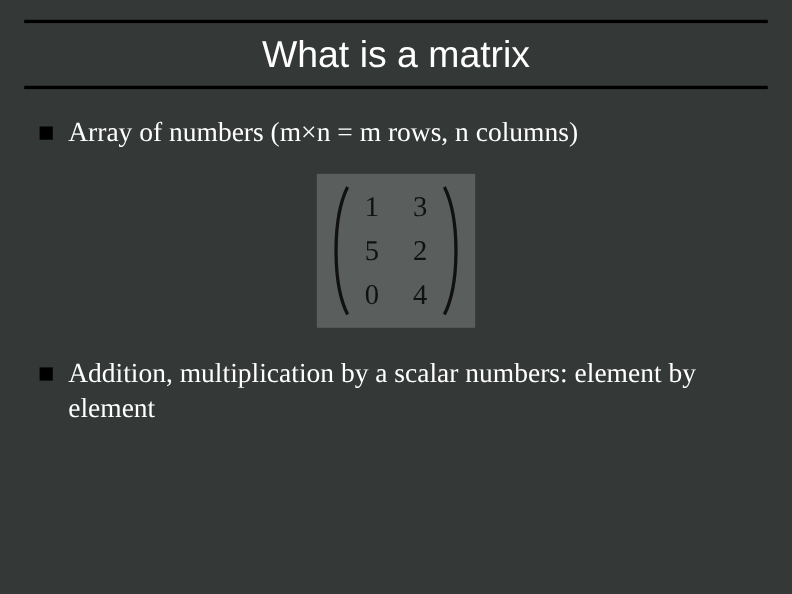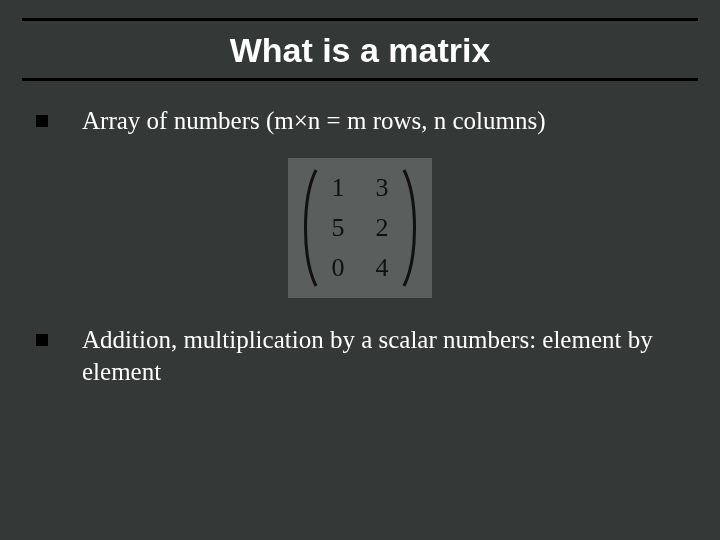--- a/index.html
+++ b/index.html
@@ -16,21 +16,21 @@
     position: relative;
     padding-top: 18px;
   }
   .rule-top {
     border-top: 3px solid #000;
     margin: 0 22px 8px 22px;
   }
   .title-wrap { text-align: center; }
   .title {
     font-family: Arial, Helvetica, sans-serif;
-    font-weight: 700;
+    font-weight: 400;
     font-size: 34px;
     color: #ffffff;
     display: inline-block;
     padding: 2px 0 8px 0;
   }
   .rule-bottom {
     border-top: 3px solid #000;
     margin: 0 22px 0 22px;
   }
   .content {
@@ -46,21 +46,21 @@
     font-family: Georgia, 'Times New Roman', serif;
   }
   .bullet-marker {
     width: 12px;
     flex: 0 0 12px;
     height: 12px;
     background: #000;
     margin-top: 10px;
     margin-right: 14px;
   }
-  .bullet-text { flex: 1; margin-left: 20px; }
+  .bullet-text { flex: 1; }
   .matrix-zone {
     display: flex;
     justify-content: center;
     margin: 10px 0 26px 0;
   }
   .matrix {
     background: #5a5e5c;
     padding: 10px 10px;
     display: flex;
     align-items: stretch;

